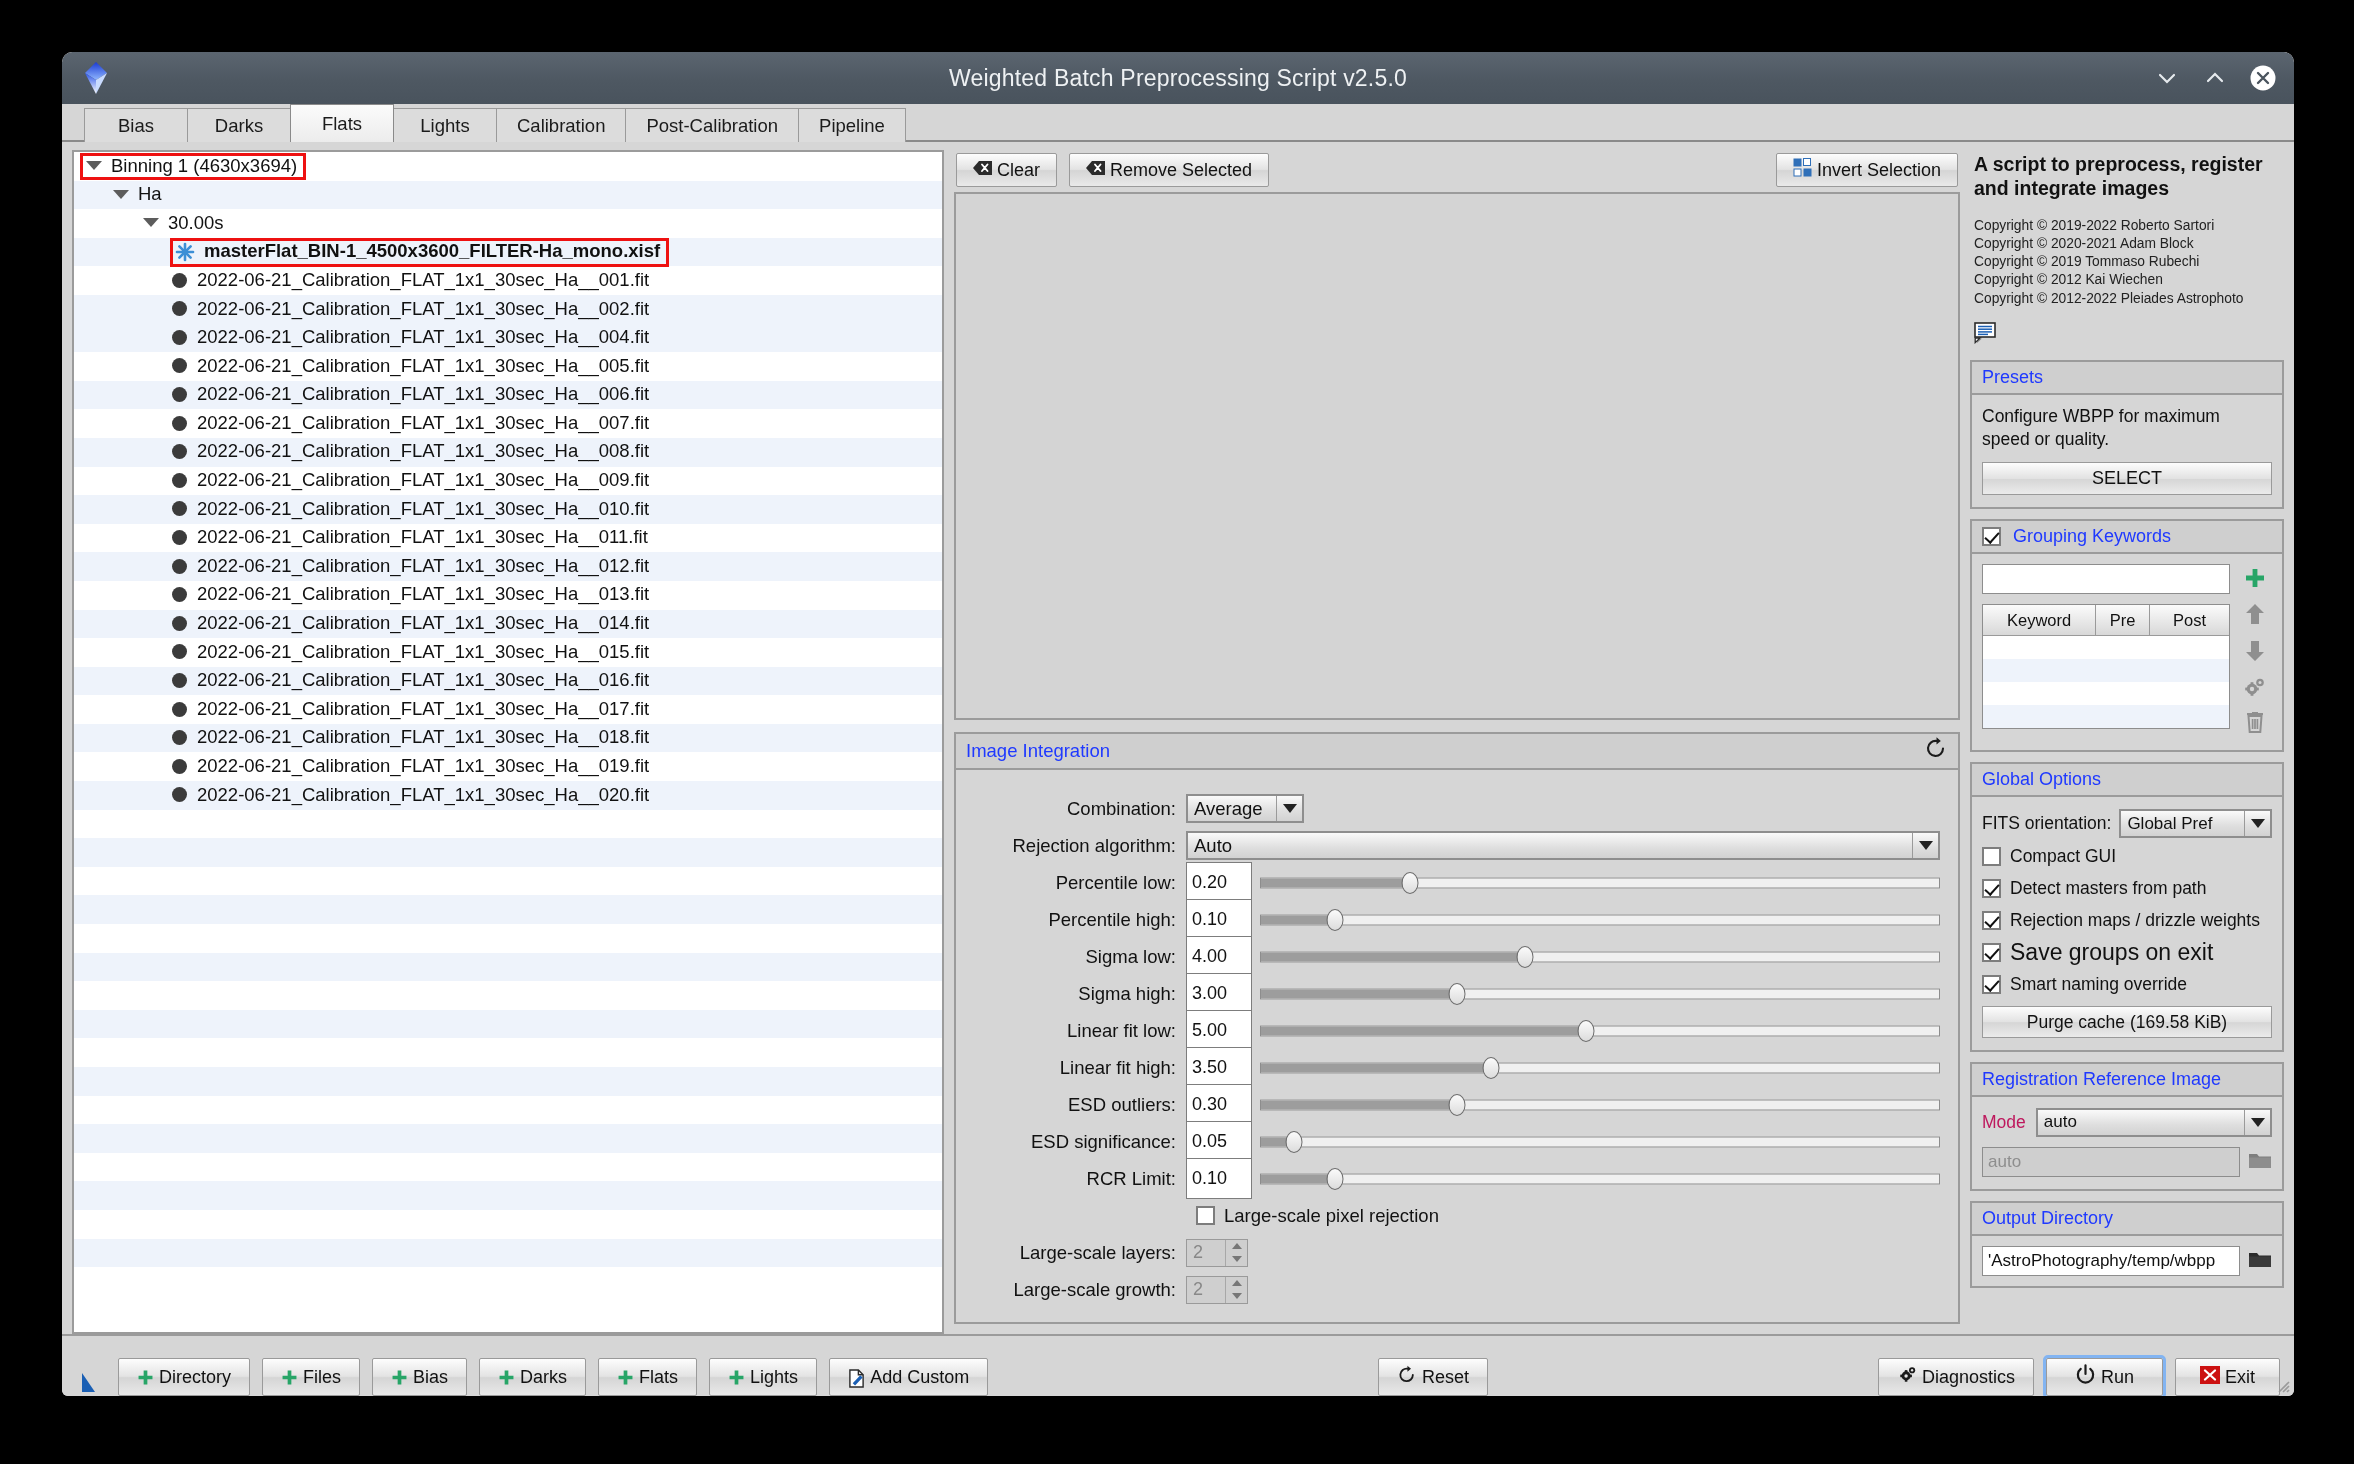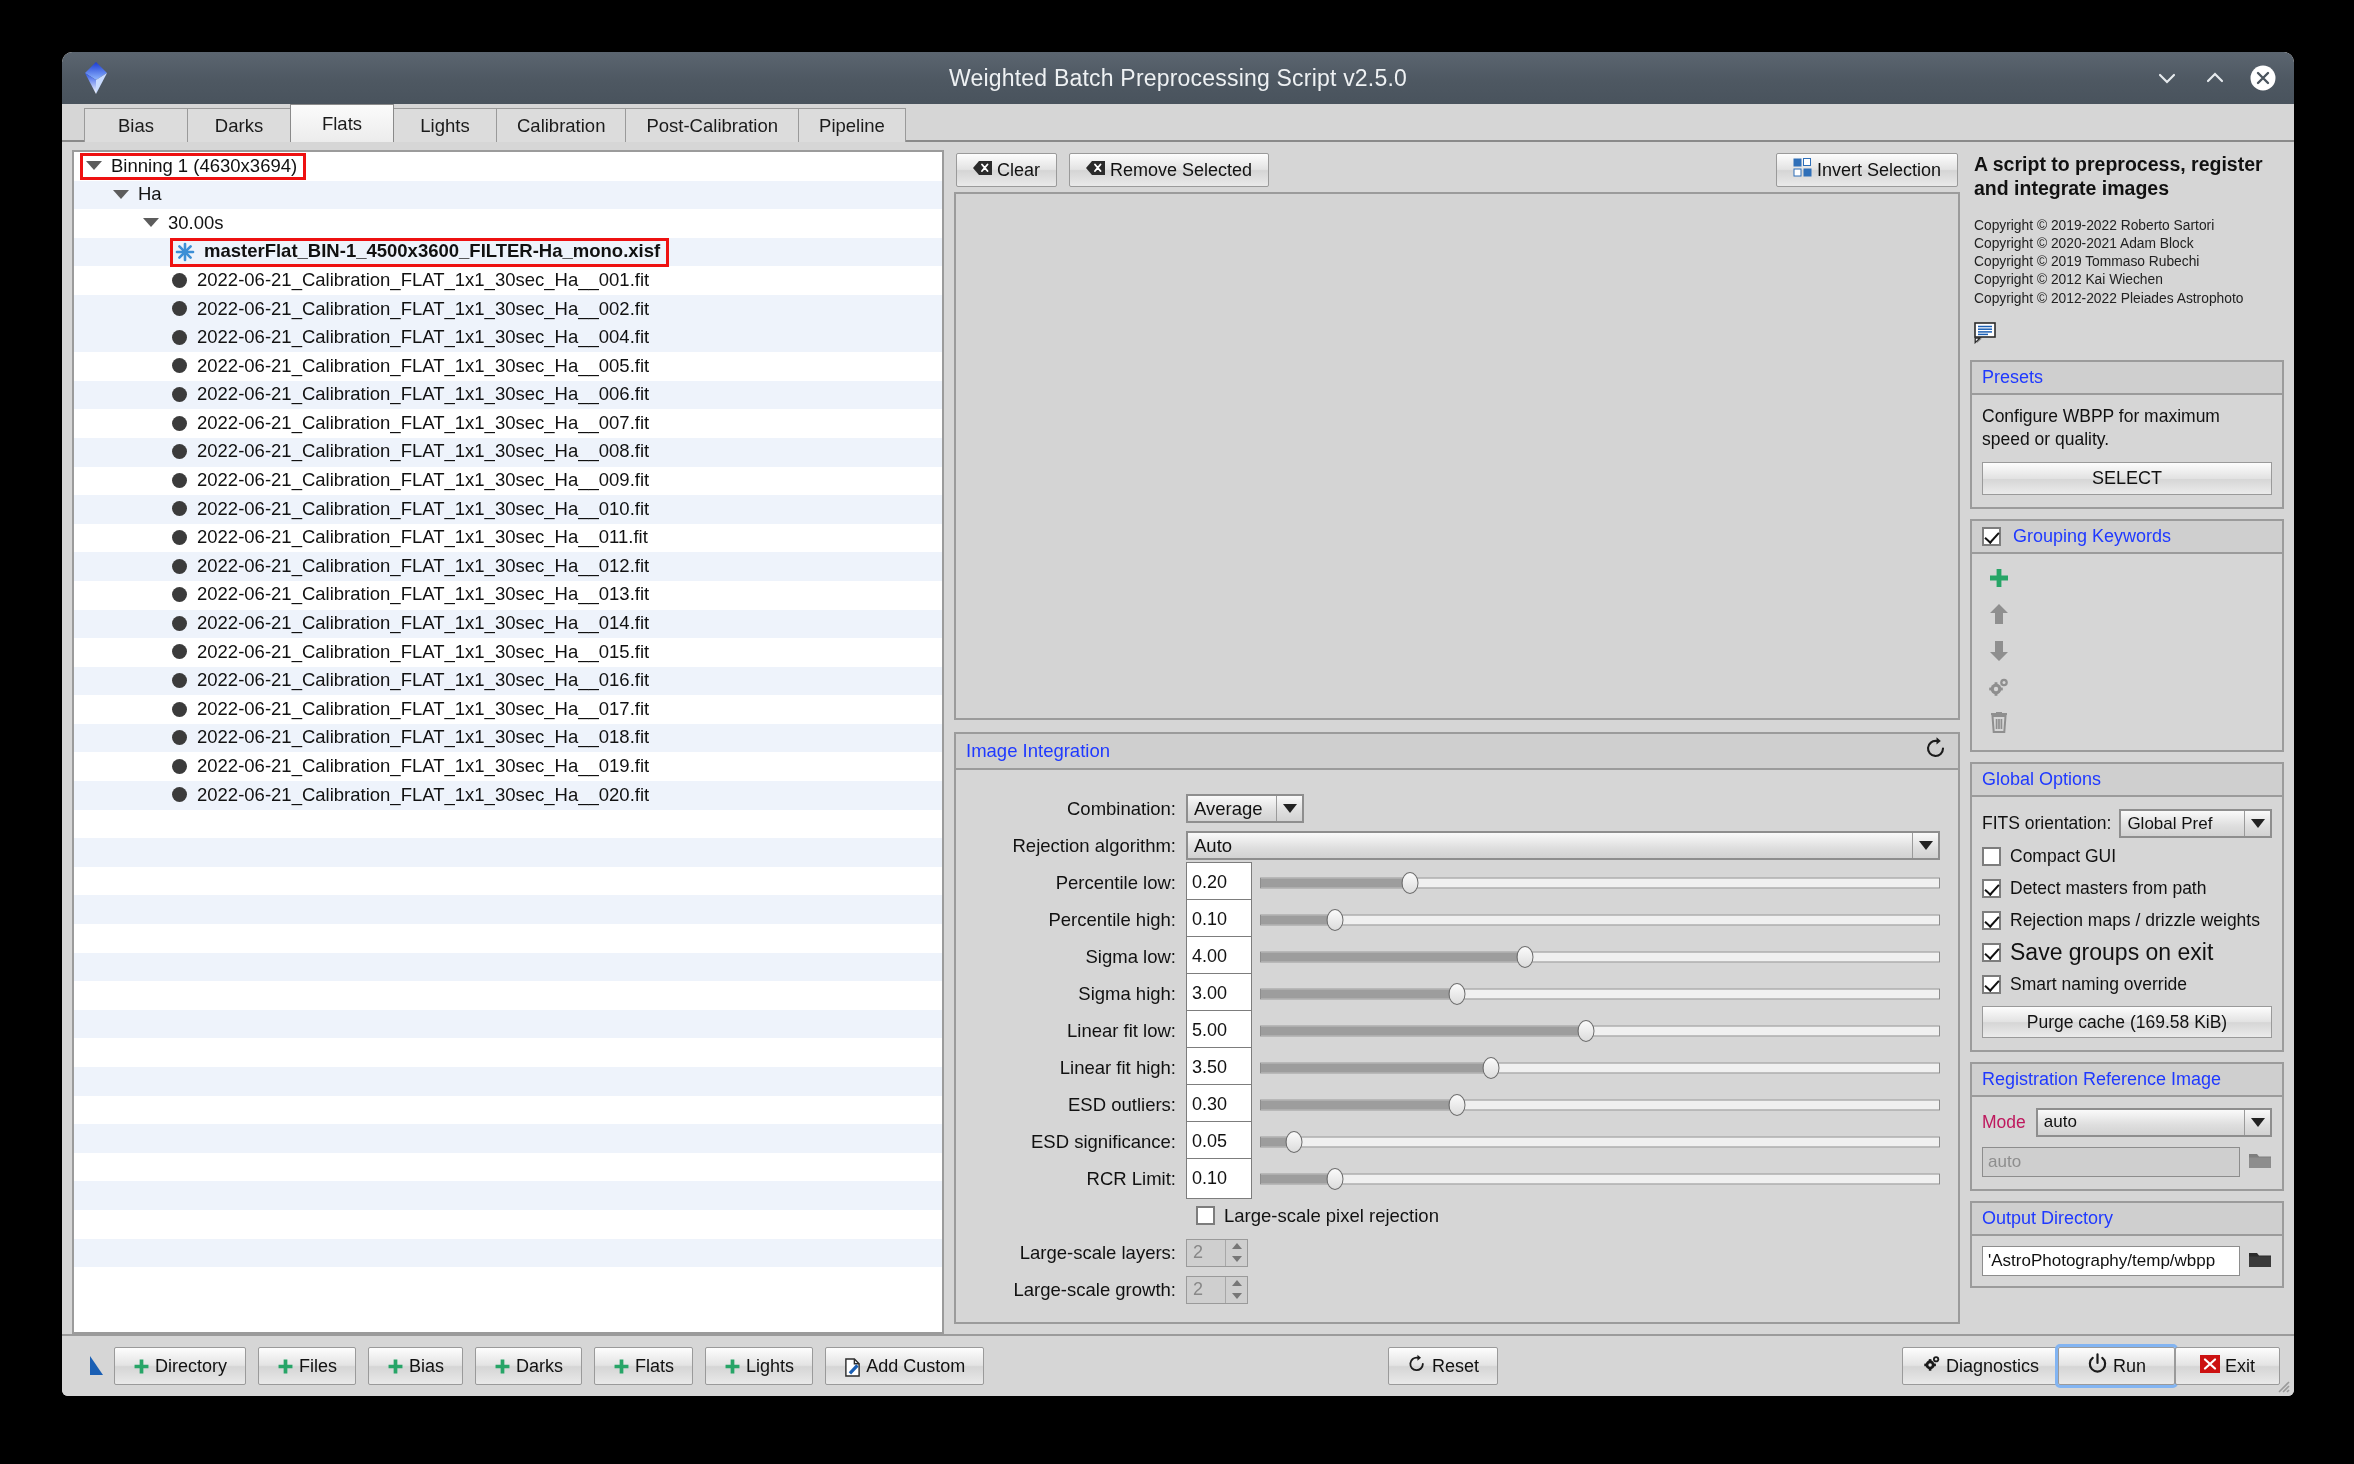--- a/index.html
+++ b/index.html
@@ -237,22 +237,22 @@
     display: flex; align-items: center; padding-left: 5px; font-size: 17px; color: #111;
     overflow: hidden; white-space: nowrap;
   }
   .pathinput.disabled { background: #cfcfcf; color: #8e8e8e; }
 
   
   .bottombar {
     flex: 0 0 62px; height: 62px;
     background: #d6d6d6;
     border-top: 2px solid #9b9b9b;
-    display: flex; align-items: center;
-    padding: 0 14px 0 24px; 
+    display: flex; align-items: flex-end;
+    padding: 0 14px 0 16px; gap: 12px;
     position: relative;
   }
   .bottombar .btn { height: 38px; font-size: 18px; padding: 0 18px; }
   .dragtri { width: 22px; height: 26px; margin-right: 6px; flex: 0 0 22px; }
   .grip { position: absolute; right: 4px; bottom: 3px; width: 16px; height: 16px; }
   .icoplus { width: 17px; height: 17px; flex: 0 0 17px; }
 
   .run-btn { outline: 3px solid #82b4f2; outline-offset: 0px; }
 </style>
 </head>
@@ -752,20 +752,36 @@
         </div>
       </div>
 
       <div class="panel sidepanel">
         <div class="phead">
           <span class="cbox checked" style="margin-right:12px;"></span>
           <span>Grouping Keywords</span>
         </div>
         <div class="pbody">
           <div class="kwrow">
+            <div class="kwleft">
+              <div class="kwinput" title=""></div>
+              <div class="kwtable">
+                <div class="kwhead">
+                  <div class="c1">Keyword</div>
+                  <div class="c2">Pre</div>
+                  <div class="c3">Post</div>
+                </div>
+                <div class="kwbody">
+                  <div class="w"></div>
+                      <div class="b"></div>
+                      <div class="w"></div>
+                      <div class="b"></div>
+                </div>
+              </div>
+            </div>
             <div class="kwtools">
               <div>
                 <svg width="22" height="22" viewBox="0 0 22 22">
                       <path d="M8.6 2 H13.4 V8.6 H20 V13.4 H13.4 V20 H8.6 V13.4 H2 V8.6 H8.6 Z" fill="#27a567"></path>
                     </svg>
               </div>
               <div>
                 <svg width="22" height="24" viewBox="0 0 22 24">
                       <path d="M11 2 L20 11 H15 V22 H7 V11 H2 Z" fill="#8f8f8f"></path>
                     </svg>

